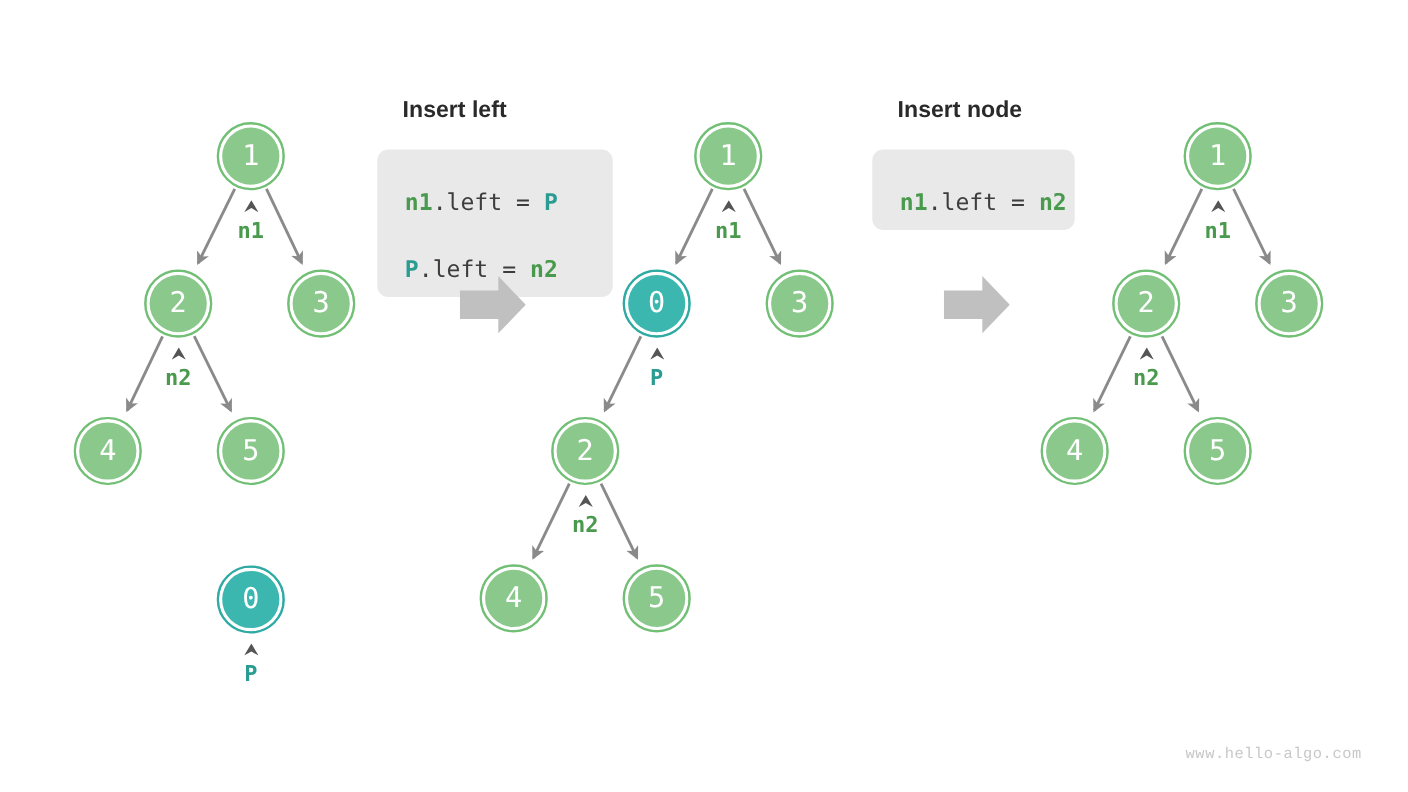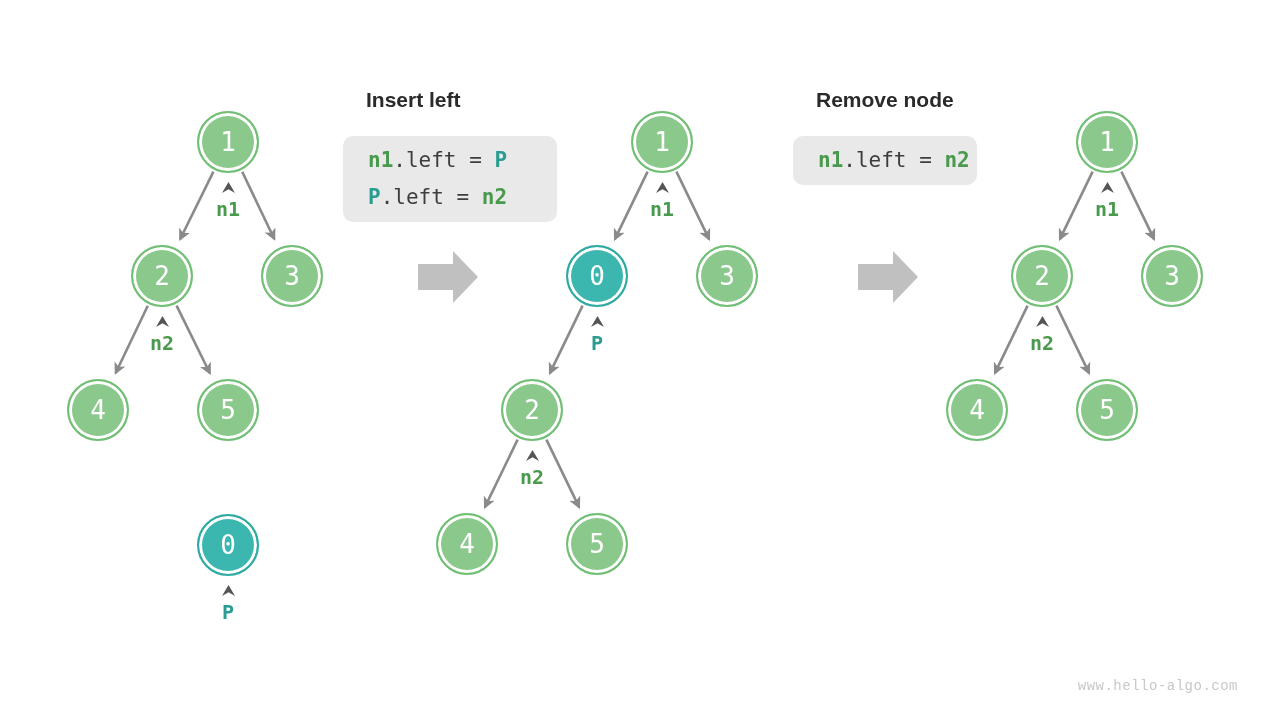--- a/index.html
+++ b/index.html
@@ -33,21 +33,21 @@
   .section-title{
     position:absolute;margin:0;font-weight:bold;font-size:21px;
     color:var(--title-text);font-family:"Liberation Sans",sans-serif;
   }
   
   .code-box{
     position:absolute;background:var(--code-bg);border-radius:10px;
     padding:6px 0 6px 25px;box-sizing:border-box;
     font-family:"DejaVu Sans Mono",monospace;font-size:21px;
   }
-  .code-line{line-height:37px;white-space:pre;}
+  .code-line{line-height:37px;white-space:pre;margin-top:24px;}
   .seg-green{color:var(--label-green);font-weight:bold;}
   .seg-teal{color:var(--label-teal);font-weight:bold;}
   .seg-plain{color:var(--code-text);}
   
   .big-arrow{position:absolute;width:60px;height:52px;}
   
   .watermark{
     position:absolute;right:42px;bottom:26px;
     font-family:Liberation Mono, monospace;font-size:14px;
     color:var(--watermark-text);letter-spacing:0.5px;
@@ -141,21 +141,21 @@
           <polygon points="6.5,0 13,11 6.5,7.2 0,11" fill="#555555"></polygon>
         </svg>
         <span class="label-text label-green">n2</span>
       </div>
       <div class="node green" style="left: 1141px; top: 245px;">3</div>
       <div class="node green" style="left: 946px; top: 379px;">4</div>
       <div class="node green" style="left: 1076px; top: 379px;">5</div>
     </div>
 
   <h2 class="section-title" style="left:366px;top:88px">Insert left</h2>
-  <h2 class="section-title" style="left:816px;top:88px">Remove node</h2>
+  <h2 class="section-title" style="left:816px;top:88px">Insert node</h2>
 
   <div id="insert-code" class="code-box" style="left:343px;top:136px;width:214px">
       <div class="code-line"><span class="seg-green">n1</span><span class="seg-plain">.left = </span><span class="seg-teal">P</span></div>
       <div class="code-line"><span class="seg-teal">P</span><span class="seg-plain">.left = </span><span class="seg-green">n2</span></div>
     </div>
   <div id="remove-code" class="code-box" style="left:793px;top:136px;width:184px">
       <div class="code-line"><span class="seg-green">n1</span><span class="seg-plain">.left = </span><span class="seg-green">n2</span></div>
     </div>
 
   <div class="big-arrow" id="arrow-0" style="left: 418px; top: 251px;">

